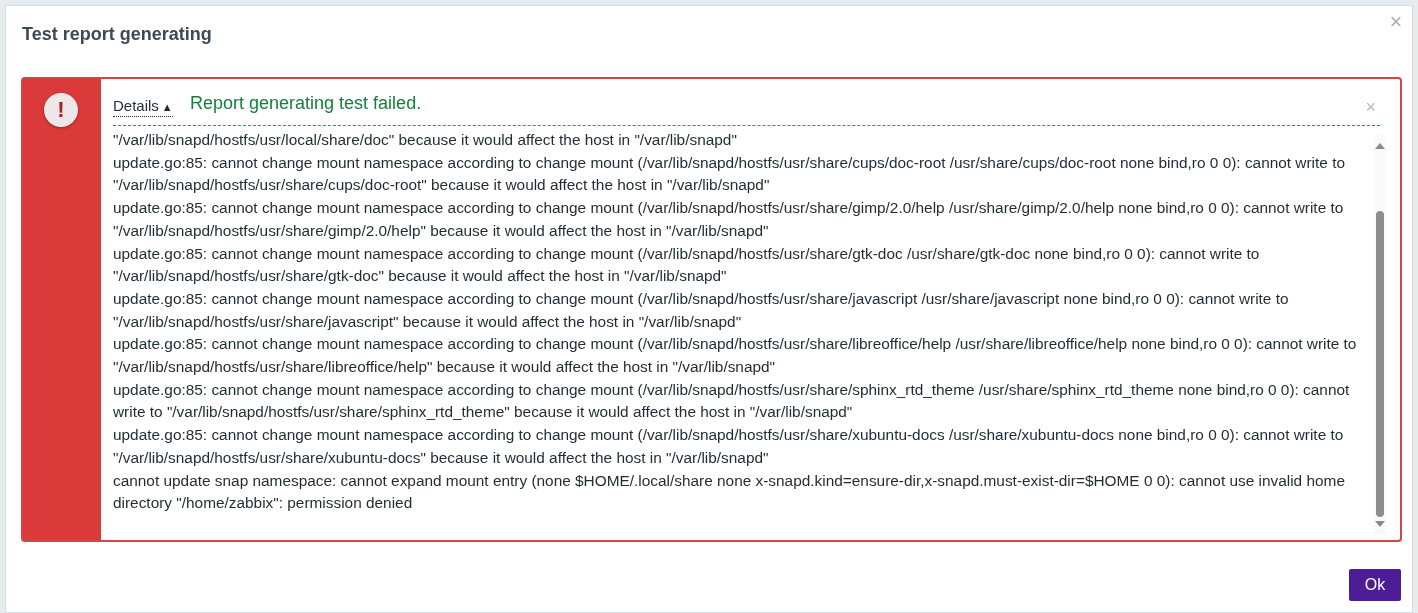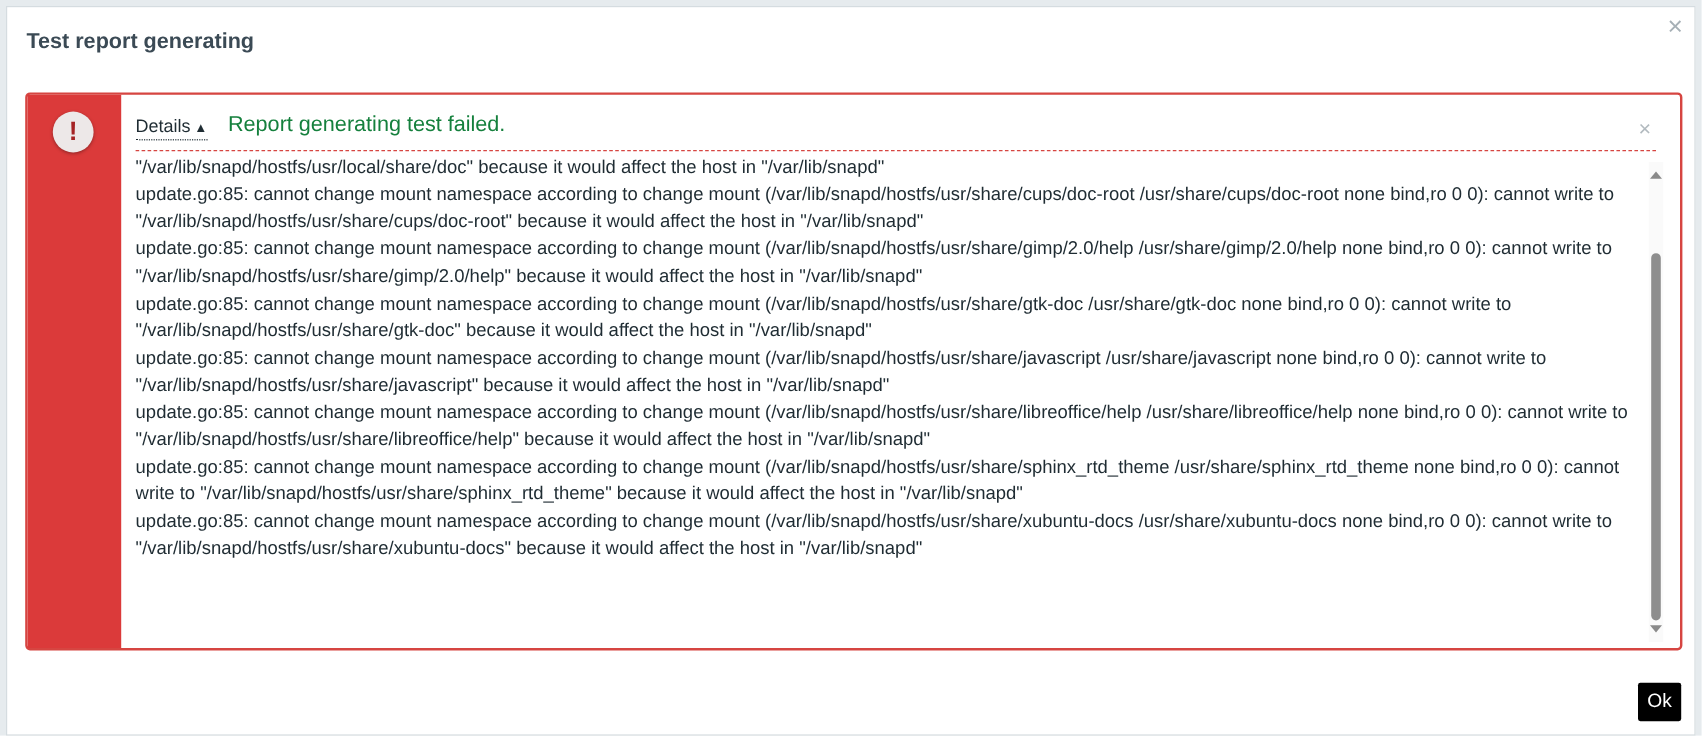--- a/index.html
+++ b/index.html
@@ -64,22 +64,22 @@
     position:absolute; left:1px; width:0; height:0;
     border-left:5px solid transparent; border-right:5px solid transparent;
   }
   .scroll-up { top:8px; border-bottom:6px solid #8a8a8a; }
   .scroll-down { bottom:8px; border-top:6px solid #8a8a8a; }
   .scroll-thumb {
     position:absolute; left:2px; top:76px; width:8px; height:306px;
     background:#8e8e8e; border-radius:4px;
   }
   .ok-button {
-    position:absolute; right:11px; top:563px; width:36px; height:32px;
-    background:#000000; color:#fff; border:none; border-radius:2px;
+    position:absolute; right:11px; top:563px; width:52px; height:32px;
+    background:#4c1d95; color:#fff; border:none; border-radius:2px;
     font-family:"Liberation Sans", sans-serif; font-size:16px; cursor:pointer;
   }
 </style>
 </head>
 <body>
 
 <div class="dialog">
   <div class="dialog-title">Test report generating</div>
   <div class="dialog-close">×</div>
 
@@ -95,20 +95,21 @@
       </div>
       <div class="log">
         <div>"/var/lib/snapd/hostfs/usr/local/share/doc" because it would affect the host in "/var/lib/snapd"</div>
         <div>update.go:85: cannot change mount namespace according to change mount (/var/lib/snapd/hostfs/usr/share/cups/doc-root /usr/share/cups/doc-root none bind,ro 0 0): cannot write to "/var/lib/snapd/hostfs/usr/share/cups/doc-root" because it would affect the host in "/var/lib/snapd"</div>
         <div>update.go:85: cannot change mount namespace according to change mount (/var/lib/snapd/hostfs/usr/share/gimp/2.0/help /usr/share/gimp/2.0/help none bind,ro 0 0): cannot write to "/var/lib/snapd/hostfs/usr/share/gimp/2.0/help" because it would affect the host in "/var/lib/snapd"</div>
         <div>update.go:85: cannot change mount namespace according to change mount (/var/lib/snapd/hostfs/usr/share/gtk-doc /usr/share/gtk-doc none bind,ro 0 0): cannot write to "/var/lib/snapd/hostfs/usr/share/gtk-doc" because it would affect the host in "/var/lib/snapd"</div>
         <div>update.go:85: cannot change mount namespace according to change mount (/var/lib/snapd/hostfs/usr/share/javascript /usr/share/javascript none bind,ro 0 0): cannot write to "/var/lib/snapd/hostfs/usr/share/javascript" because it would affect the host in "/var/lib/snapd"</div>
         <div>update.go:85: cannot change mount namespace according to change mount (/var/lib/snapd/hostfs/usr/share/libreoffice/help /usr/share/libreoffice/help none bind,ro 0 0): cannot write to "/var/lib/snapd/hostfs/usr/share/libreoffice/help" because it would affect the host in "/var/lib/snapd"</div>
         <div>update.go:85: cannot change mount namespace according to change mount (/var/lib/snapd/hostfs/usr/share/sphinx_rtd_theme /usr/share/sphinx_rtd_theme none bind,ro 0 0): cannot write to "/var/lib/snapd/hostfs/usr/share/sphinx_rtd_theme" because it would affect the host in "/var/lib/snapd"</div>
         <div>update.go:85: cannot change mount namespace according to change mount (/var/lib/snapd/hostfs/usr/share/xubuntu-docs /usr/share/xubuntu-docs none bind,ro 0 0): cannot write to "/var/lib/snapd/hostfs/usr/share/xubuntu-docs" because it would affect the host in "/var/lib/snapd"</div>
+        <div>cannot update snap namespace: cannot expand mount entry (none $HOME/.local/share none x-snapd.kind=ensure-dir,x-snapd.must-exist-dir=$HOME 0 0): cannot use invalid home directory "/home/zabbix": permission denied</div>
       </div>
       <div class="scrollbar">
         <div class="scroll-up"></div>
         <div class="scroll-thumb"></div>
         <div class="scroll-down"></div>
       </div>
     </div>
   </div>
 
   <button class="ok-button">Ok</button>

